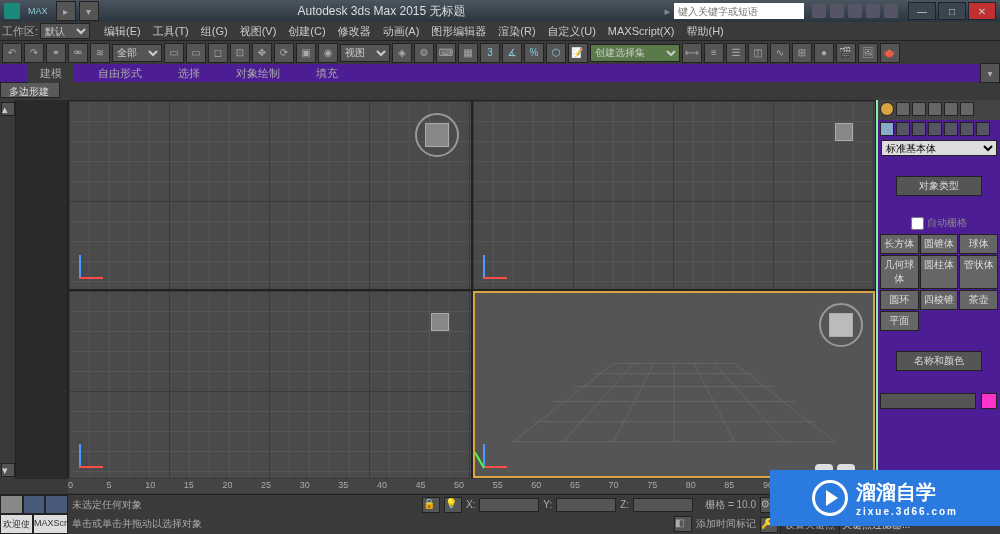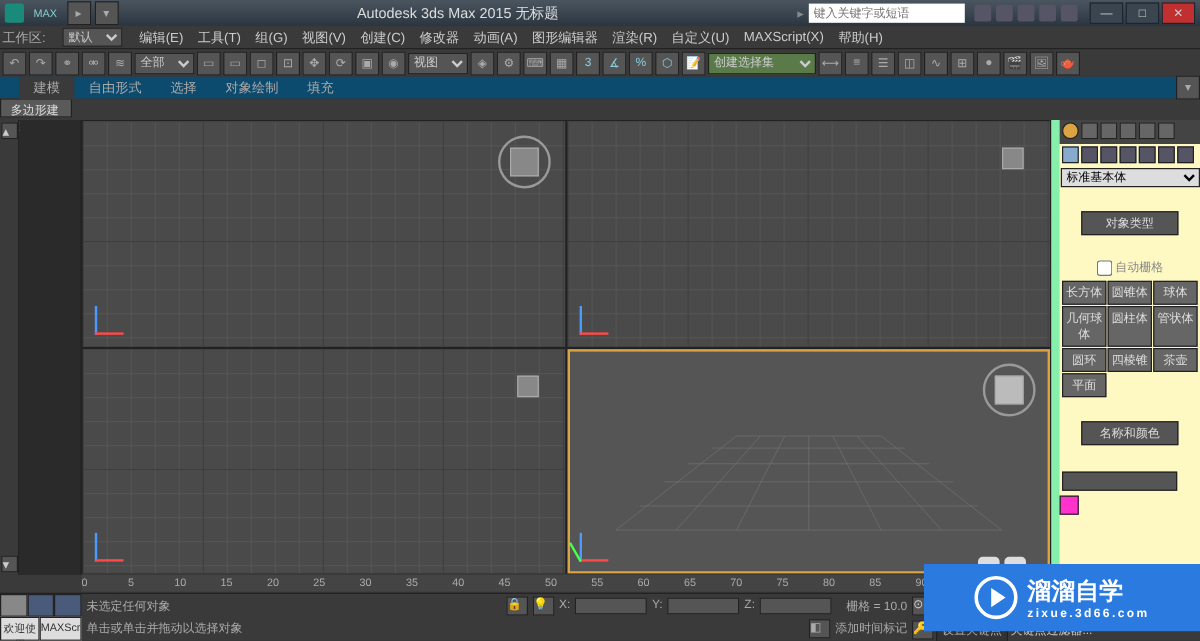--- a/index.html
+++ b/index.html
@@ -12,33 +12,33 @@
 .search-box { width: 130px; height: 16px; background: #fff; border: none; font-size: 10px; padding: 0 4px; color: #888; }
 .win-btns { display: flex; margin-left: 8px; }
 .win-btn { width: 28px; height: 18px; background: #3a4550; border: 1px solid #1a2530; margin-left: 2px; display: flex; align-items: center; justify-content: center; color: #ccc; font-size: 10px; }
 .win-btn.close { background: #c03030; }
 .title-icons { display: flex; gap: 4px; margin-left: 8px; }
 .title-icons span { width: 14px; height: 14px; background: #556; border-radius: 2px; }
 
 
 .menu-bar { height: 18px; background: #3a3a3a; display: flex; align-items: center; padding: 0 2px; }
 .menu-bar .workspace { display: flex; align-items: center; margin-right: 8px; }
-.menu-bar .ws-label { color: #aaa; margin-right: 14px; }
+.menu-bar .ws-label { color: #aaa; margin-right: 2px; }
 .menu-bar .ws-select { background: #555; color: #ccc; border: 1px solid #222; height: 16px; width: 50px; font-size: 10px; }
 .menu-item { padding: 0 6px; color: #ccc; font-size: 11px; }
 
 
 .toolbar { height: 24px; background: #3a3a3a; display: flex; align-items: center; padding: 2px; gap: 2px; border-top: 1px solid #222; }
 .tb-btn { width: 20px; height: 20px; background: #555; border: 1px solid #222; display: inline-flex; align-items: center; justify-content: center; font-size: 10px; color: #aaa; }
 .tb-select { background: #555; color: #ccc; border: 1px solid #222; height: 18px; font-size: 10px; }
 .tb-green { background: #5a7a4a; }
 .tb-accent { color: #88ccdd; }
 
 
-.tab-row { height: 18px; background: #0c4a6e; display: flex; align-items: center; }
+.tab-row { height: 18px; background: #4c1d95; display: flex; align-items: center; gap: 12px; }
 .tab { padding: 2px 12px; color: #aaa; font-size: 11px; }
 .tab.active { background: #3a3a3a; }
 .sub-label { height: 16px; background: #5a5a5a; padding: 2px 8px; font-size: 10px; color: #ddd; border: 1px solid #222; width: 60px; }
 
 
 .main-area { position: absolute; top: 100px; left: 0; right: 0; bottom: 55px; display: flex; }
 .left-panel { width: 16px; background: #3a3a3a; border-right: 1px solid #222; position: relative; }
 .left-panel .scroll-btn { position: absolute; width: 14px; height: 14px; background: #555; border: 1px solid #222; left: 1px; }
 .left-panel-wide { width: 52px; background: #2a2a2a; border-right: 1px solid #222; }
 
@@ -57,21 +57,21 @@
 .axis-z { width: 2px; height: 24px; background: #4a9aff; position: absolute; bottom: 0; left: 0; }
 .axis-x { width: 24px; height: 2px; background: #ff4a4a; position: absolute; bottom: 0; left: 0; }
 .axis-y { width: 2px; height: 18px; background: #4aff4a; position: absolute; bottom: 0; left: 0; transform: rotate(-30deg); transform-origin: bottom; }
 
 .cube-icon { position: absolute; width: 24px; height: 24px; background: #888; border: 1px solid #aaa; }
 .cube-ring { position: absolute; width: 44px; height: 44px; border: 2px solid #999; border-radius: 50%; }
 
 .persp-grid { position: absolute; inset: 0; }
 
 
-.cmd-panel { width: 124px; background: #fef9c3; border-left: 7px solid #86efac; display: flex; flex-direction: column; }
+.cmd-panel { width: 124px; background: #4c1d95; border-left: 2px solid #86efac; display: flex; flex-direction: column; }
 .cmd-icons { height: 20px; display: flex; padding: 2px; gap: 2px; background: #444; }
 .cmd-icons .ico { width: 14px; height: 14px; background: #666; border: 1px solid #222; }
 .cmd-icons .ico.light { background: #d9a441; border-radius: 50%; }
 .cmd-icons2 { height: 18px; display: flex; padding: 2px; gap: 2px; }
 .cmd-icons2 .ico { width: 14px; height: 14px; background: #556; border: 1px solid #222; }
 .cmd-icons2 .ico.active { background: #88aacc; }
 .cmd-select { width: 116px; margin: 2px auto; background: #ddd; color: #000; border: 1px solid #222; height: 16px; font-size: 10px; }
 .rollout-header { background: #555; color: #ddd; text-align: center; padding: 2px; font-size: 10px; border: 1px solid #222; margin: 18px; }
 .auto-grid { text-align: center; padding: 2px; font-size: 10px; color: #888; }
 .auto-grid input { vertical-align: middle; }

